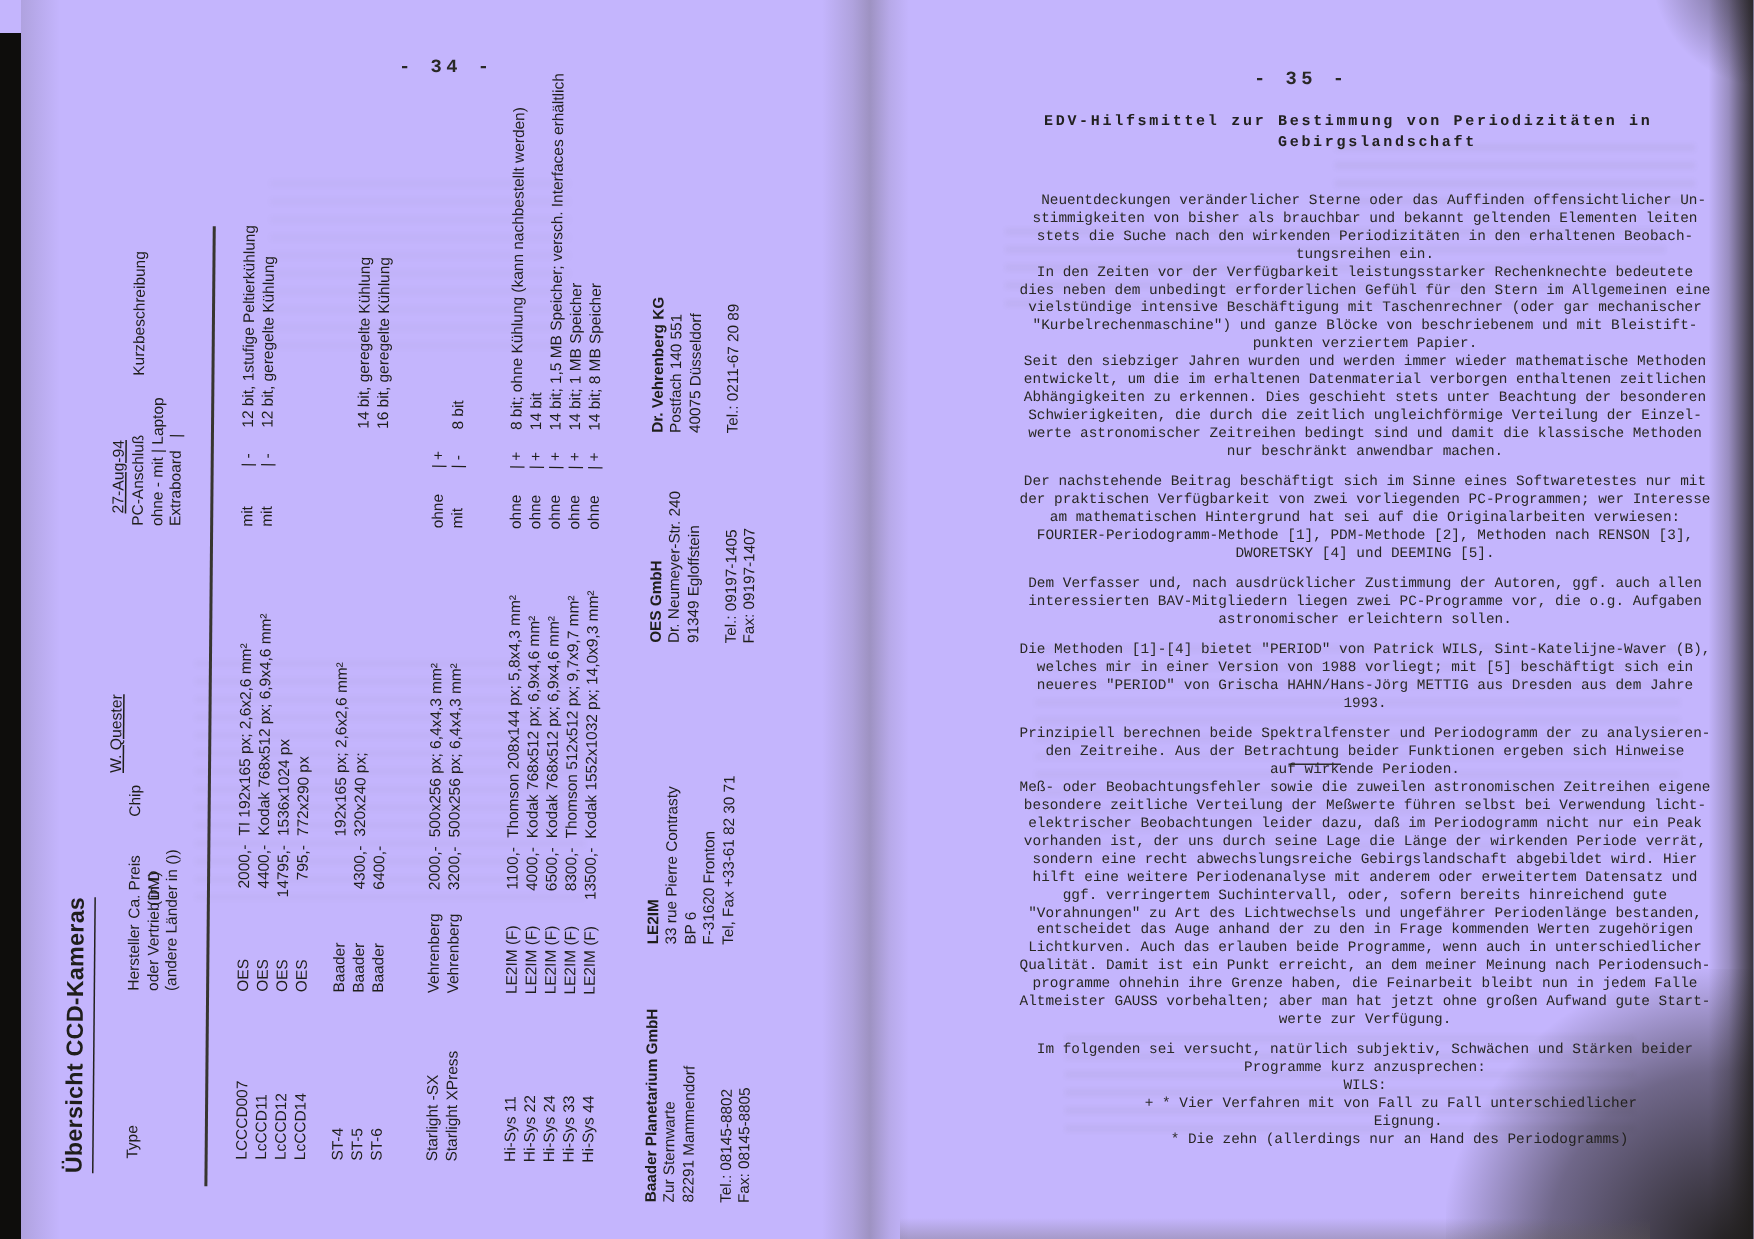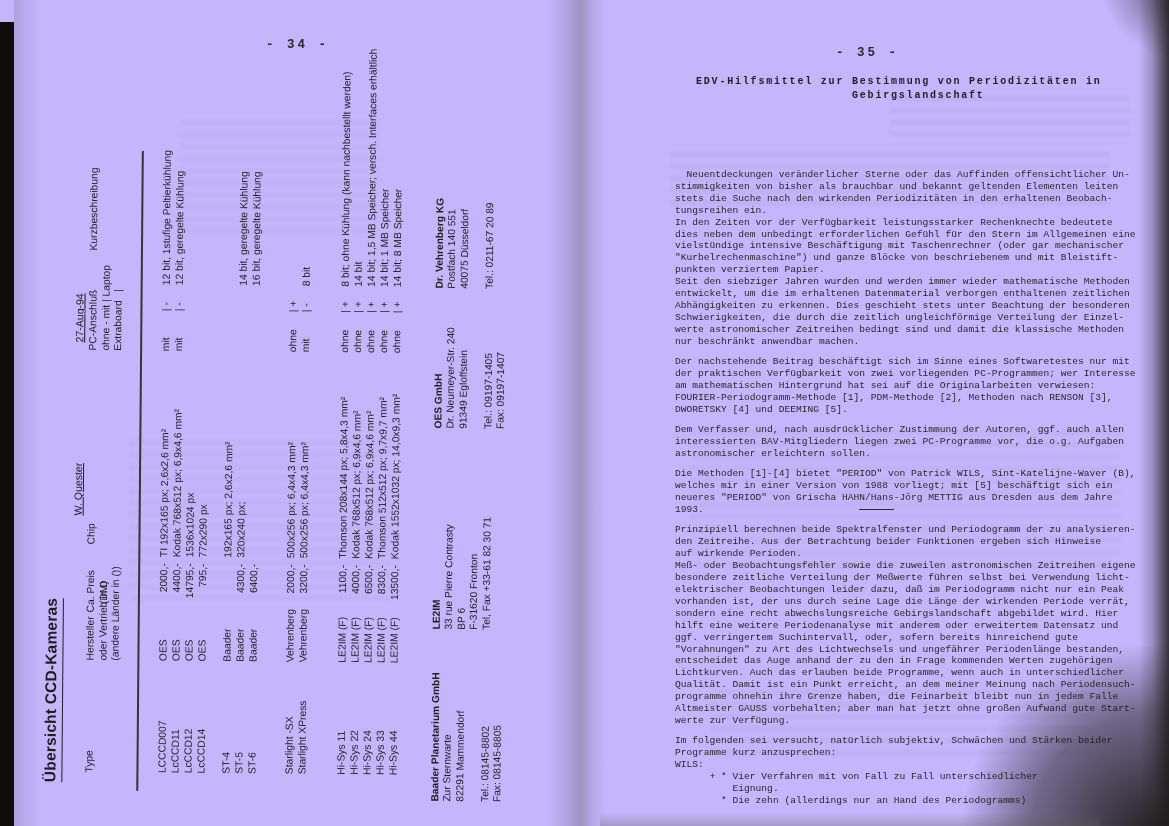--- a/index.html
+++ b/index.html
@@ -43,24 +43,24 @@
   .trow span{display:block;}
   .c-preis{text-align:right;padding-right:6px;}
   .sp12{height:12px;} .sp24{height:24px;} .sp26{height:26px;}
   .addr-band{position:absolute;top:396px;left:0;right:0;}
   .addr{position:absolute;width:175px;font-size:10.2px;line-height:12.4px;}
   .addr .nm{font-weight:bold;}
   .addr .ln{white-space:pre-line;}
   .a0{left:10px;} .a1{left:182px;} .a2{left:383px;} .a3{left:523px;}
   
   .p35{position:absolute;left:600px;top:0;width:545px;height:660px;
-      font-family:"Liberation Mono",monospace;color:#292824;}
+      font-family:"Liberation Mono",monospace;color:#292824;text-align:center;}
   .p35-title{position:absolute;font-weight:bold;font-size:10px;letter-spacing:1.8px;white-space:nowrap;color:#222120;}
   .tt1{left:96px;top:76px;} .tt2{left:252px;top:90px;}
-  .p35-body{position:absolute;left:75px;top:128px;width:470px;font-size:9.6px;line-height:11.9px;margin-top:41px;}
+  .p35-body{position:absolute;left:75px;top:128px;width:470px;font-size:9.6px;line-height:11.9px;}
   .para{white-space:pre-wrap;margin:0 0 8.5px 0;}
   .uline{position:absolute;left:259px;top:509px;width:35px;height:1.2px;background:#2c2b28;}
 </style>
 </head>
 <body>
 
 <div class="canvas">
 
   <div class="pageno pageno-34">- 34 -</div>
 

